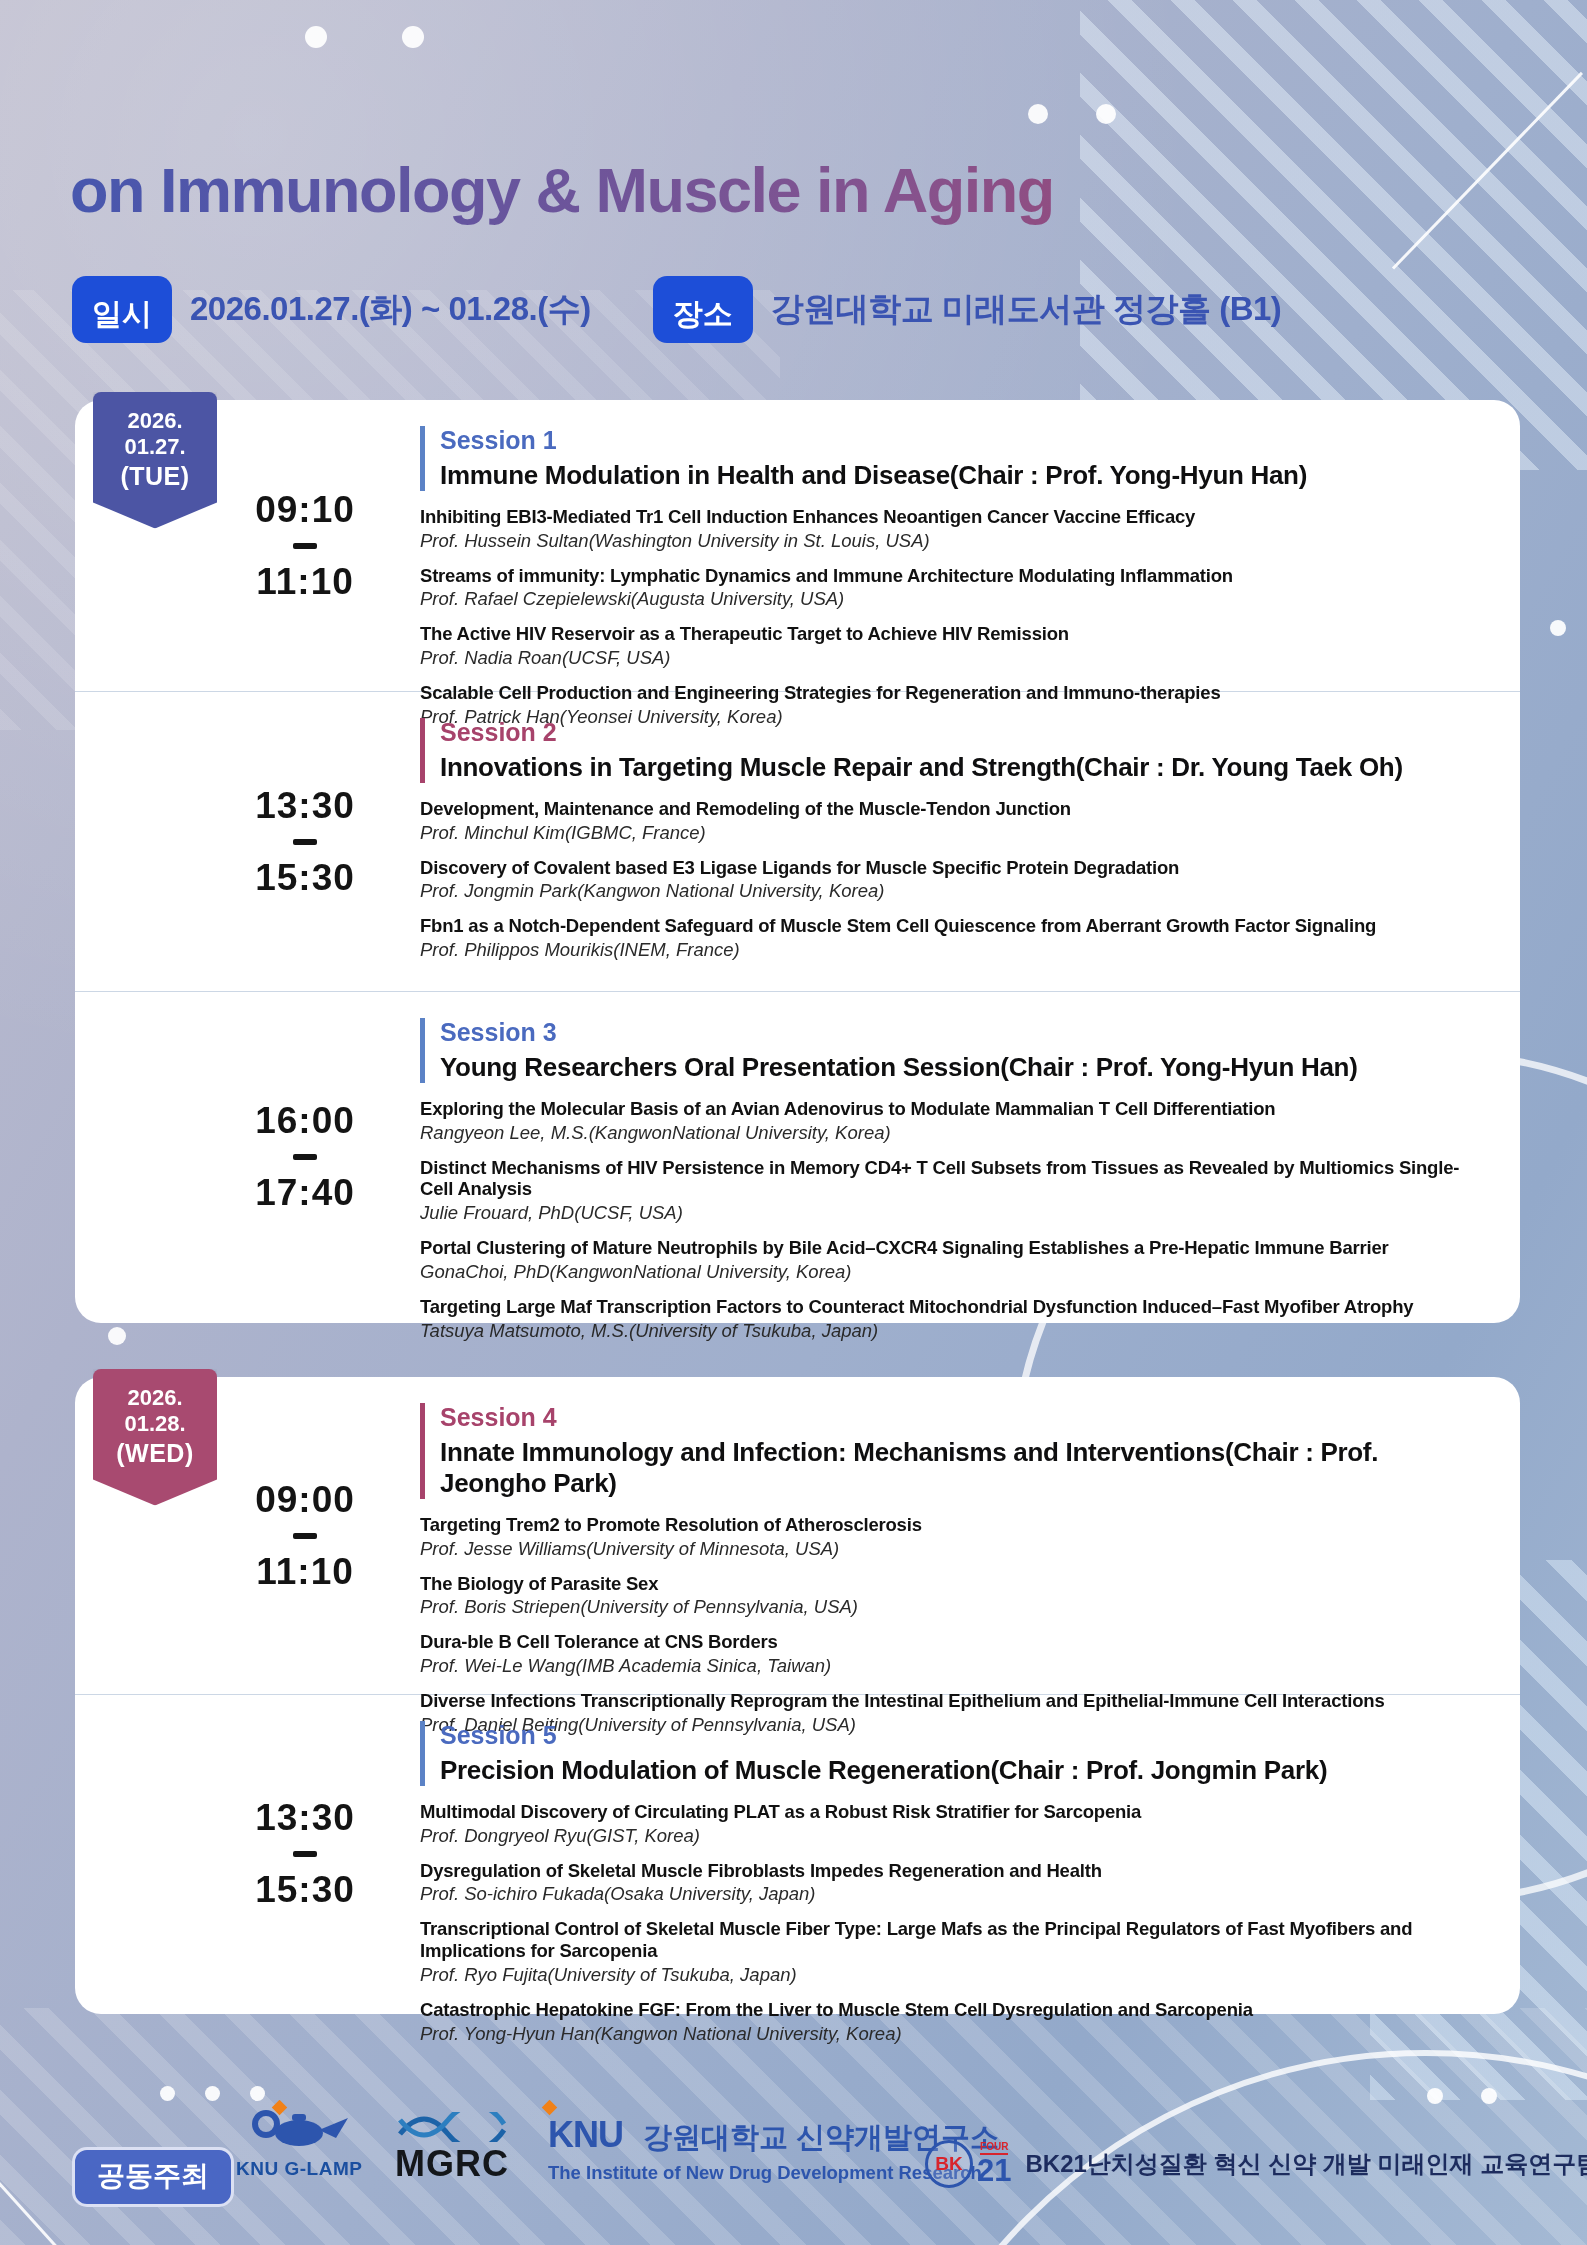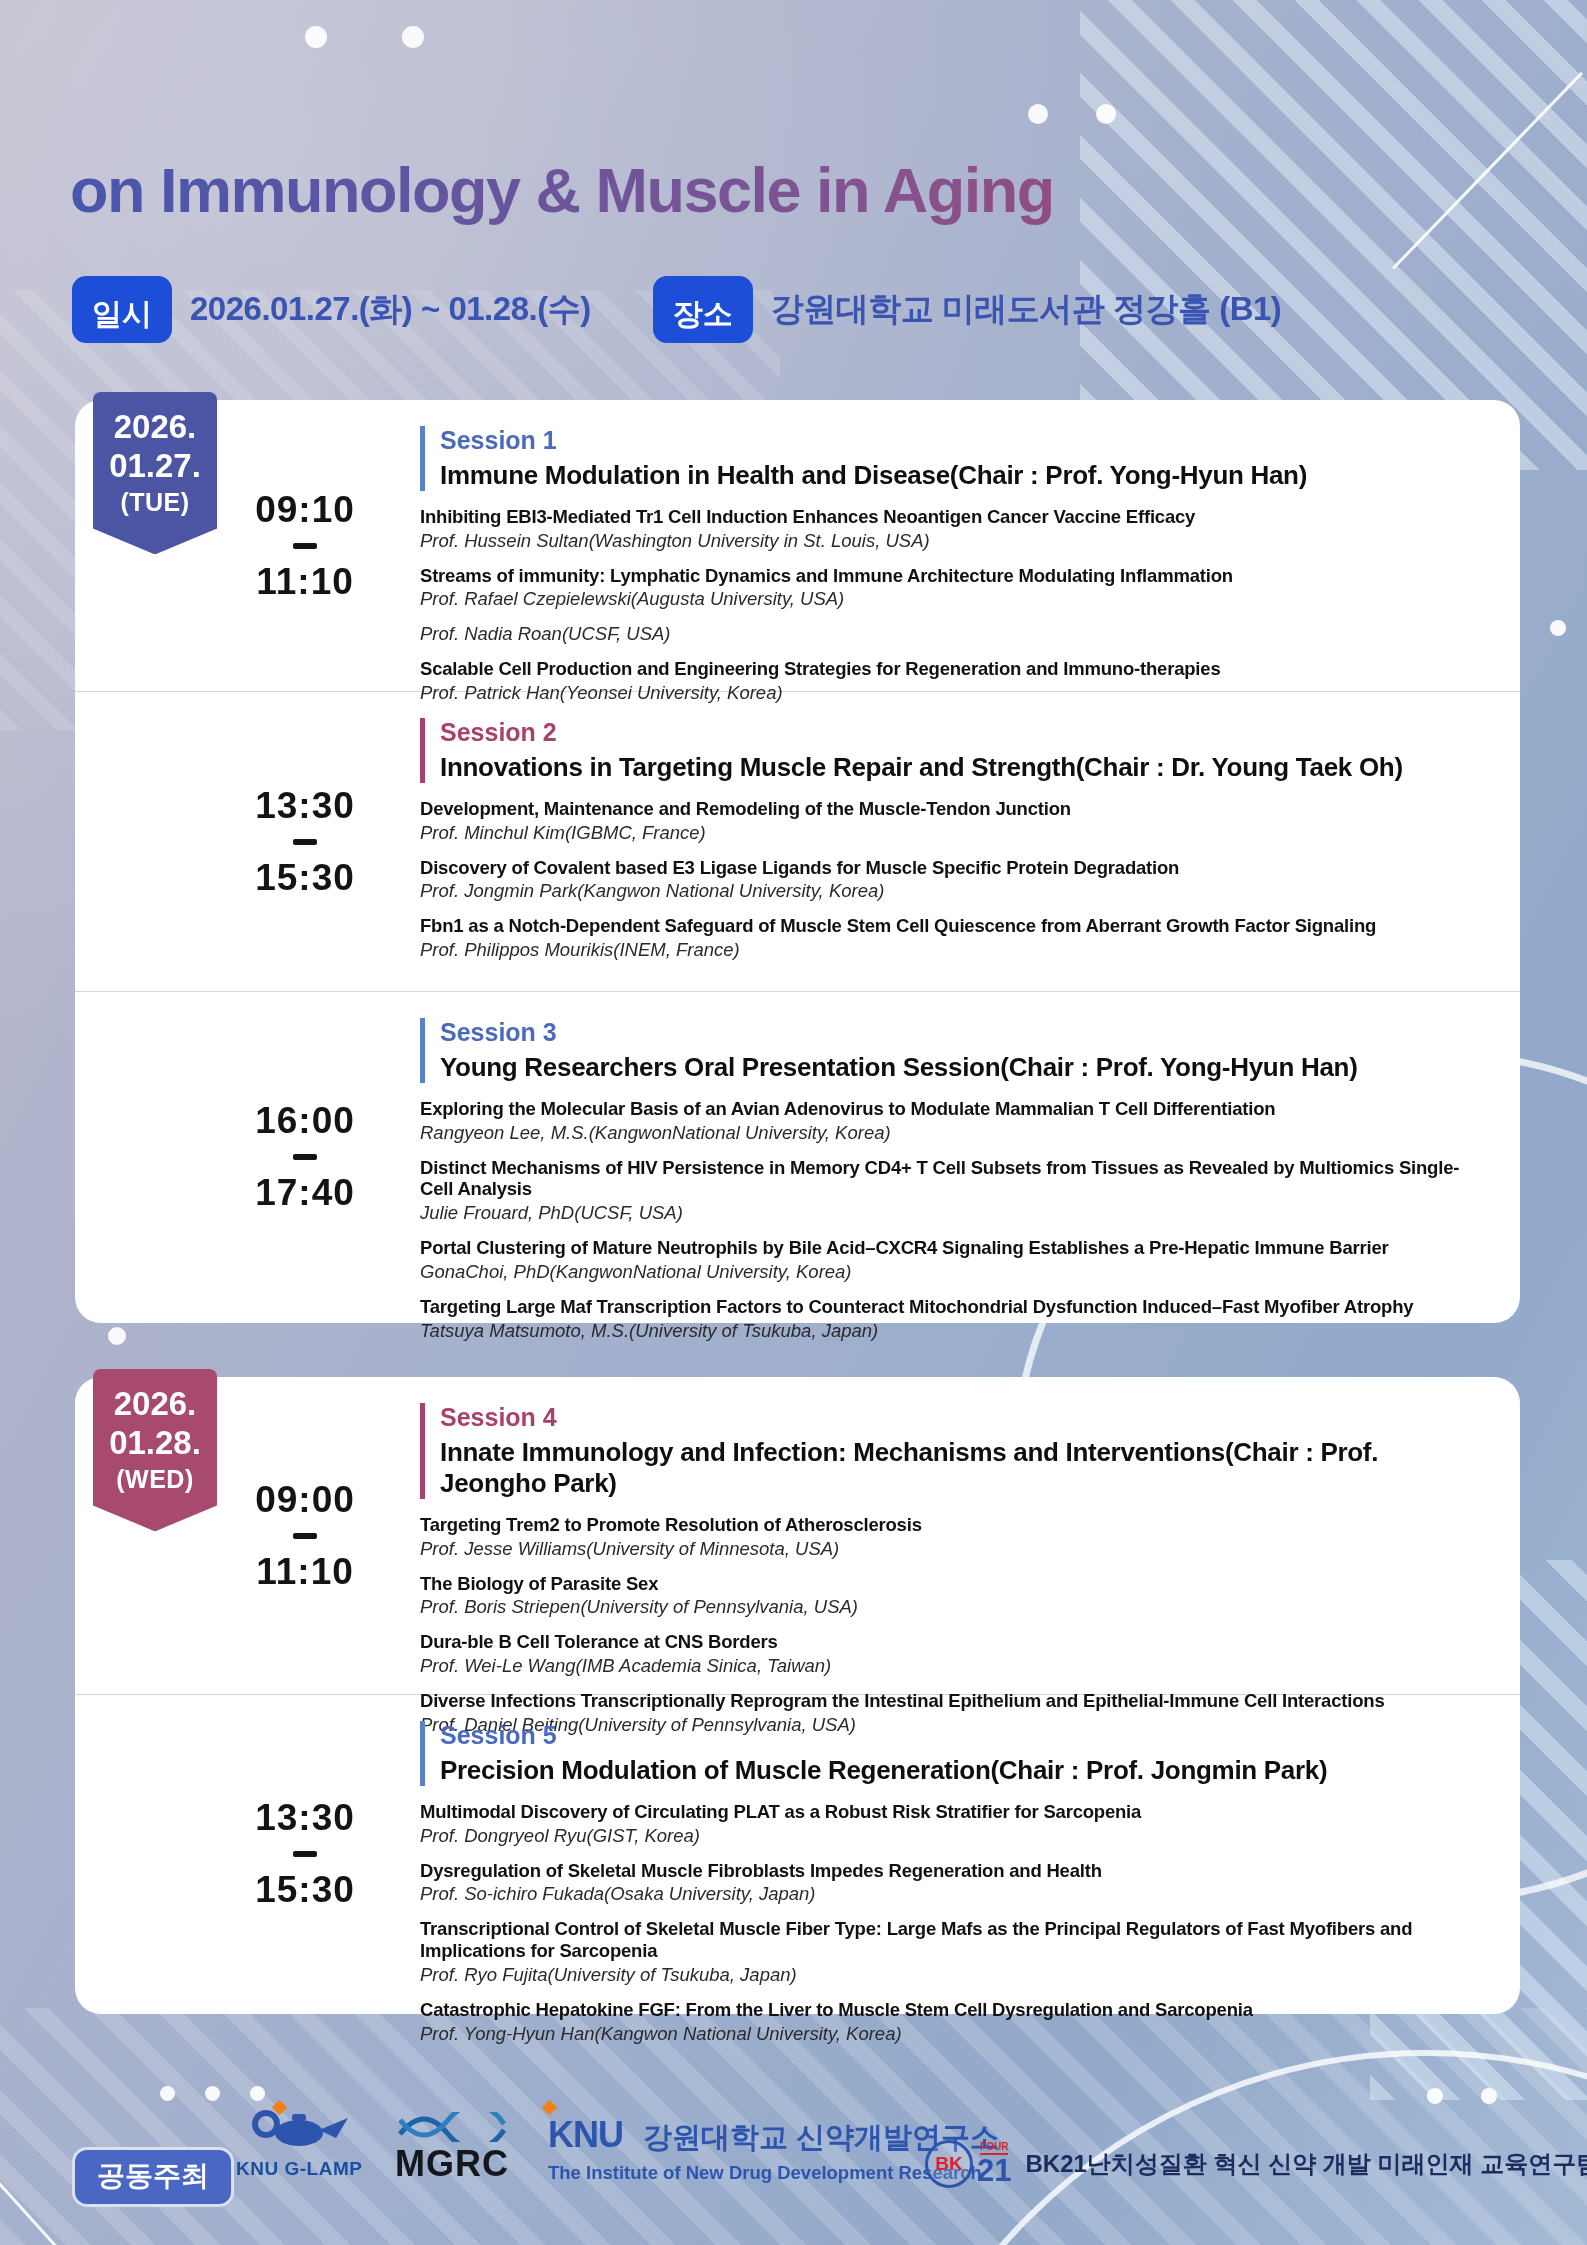--- a/index.html
+++ b/index.html
@@ -48,21 +48,21 @@
   .card2{top:1377px;height:637px;}
   .ribbon{
     position:absolute;left:18px;top:-8px;width:124px;text-align:center;color:#fff;
     font-weight:bold;padding:16px 0 36px;
     clip-path:polygon(0 0,100% 0,100% calc(100% - 26px),50% 100%,0 calc(100% - 26px));
     border-radius:8px 8px 0 0;
     filter:drop-shadow(0 5px 6px rgba(30,30,70,.28));
   }
   .ribbon-blue{background:#4c55a4;}
   .ribbon-maroon{background:#a84a70;}
-  .ribbon .rl{font-size:33px;line-height:1.18;}
+  .ribbon .rl{font-size:22px;line-height:1.18;}
   .ribbon .rd{font-size:25px;line-height:1.3;letter-spacing:.5px;}
   .srow{display:flex;box-sizing:border-box;border-bottom:1px solid #ccd7e5;}
   .srow.last{border-bottom:none;}
   .time-col{
     width:230px;margin-left:115px;flex:none;display:flex;flex-direction:column;
     align-items:center;justify-content:center;
     font-size:37px;font-weight:bold;color:#141414;letter-spacing:1px;
   }
   .time-dash{width:24px;height:6px;background:#141414;border-radius:2px;margin:12px 0;}
   .sess{flex:1;padding:26px 42px 0 0;}
@@ -154,20 +154,21 @@
       </div>
       <div class="talk">
         <div class="ttl">Inhibiting EBI3-Mediated Tr1 Cell Induction Enhances Neoantigen Cancer Vaccine Efficacy</div>
         <div class="spk">Prof. Hussein Sultan(Washington University in St. Louis, USA)</div>
       </div>
       <div class="talk">
         <div class="ttl">Streams of immunity: Lymphatic Dynamics and Immune Architecture Modulating Inflammation</div>
         <div class="spk">Prof. Rafael Czepielewski(Augusta University, USA)</div>
       </div>
       <div class="talk">
+        <div class="ttl">The Active HIV Reservoir as a Therapeutic Target to Achieve HIV Remission</div>
         <div class="spk">Prof. Nadia Roan(UCSF, USA)</div>
       </div>
       <div class="talk">
         <div class="ttl">Scalable Cell Production and Engineering Strategies for Regeneration and Immuno-therapies</div>
         <div class="spk">Prof. Patrick Han(Yeonsei University, Korea)</div>
       </div>
     </div>
   </div>
 
   <div class="srow" style="height:300px;">

